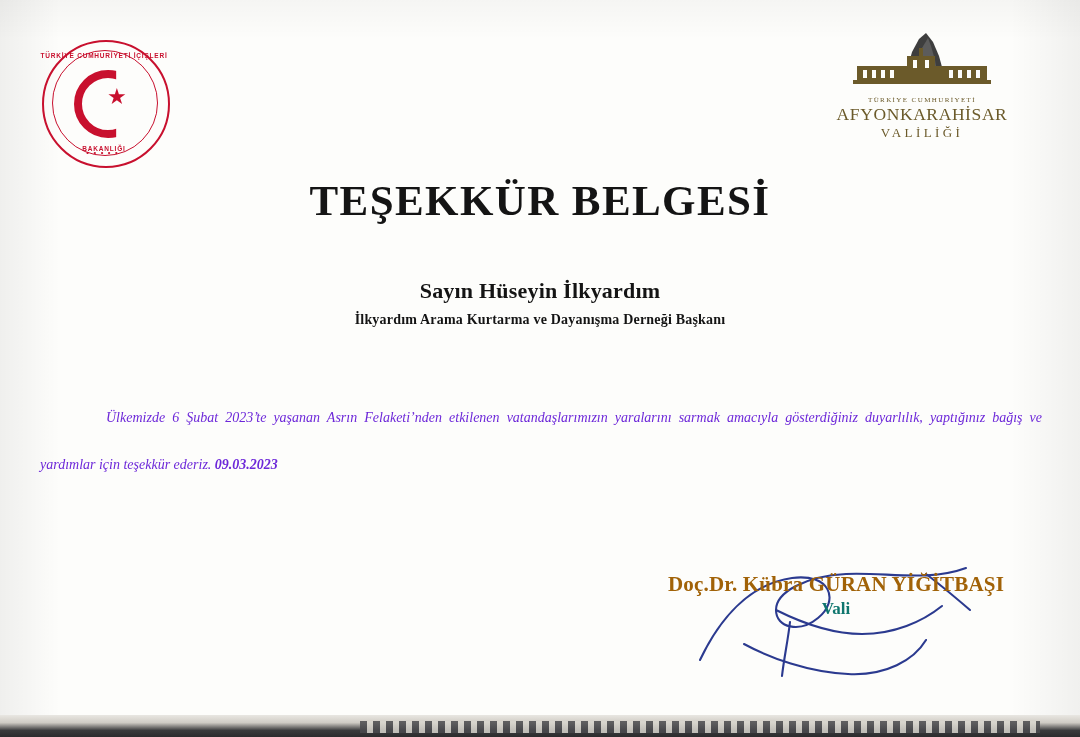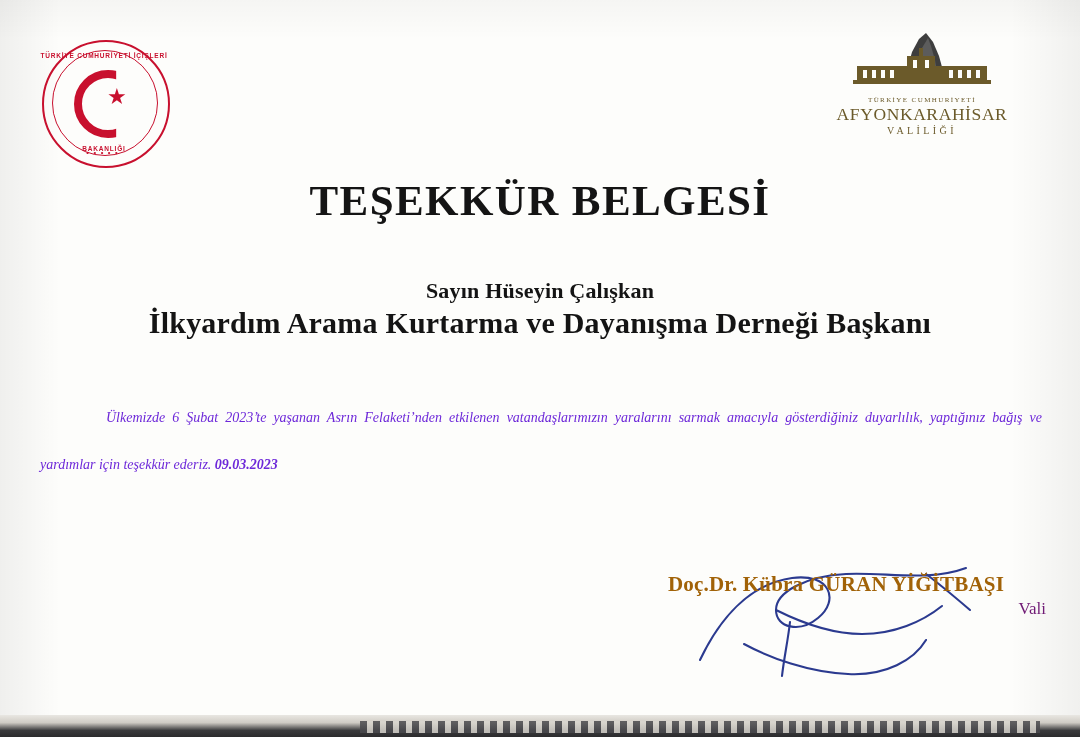--- a/index.html
+++ b/index.html
@@ -152,21 +152,21 @@
     color: #6b5a2a;
     font-family: "Liberation Serif", serif;
     font-size: 17.5px;
     letter-spacing: .6px;
     line-height: 20px;
     font-weight: normal;
   }
   .emblem-right .brand-sub {
     color: #6b5a2a;
     font-family: "Liberation Serif", serif;
-    font-size: 10px;
+    font-size: 13px;
     letter-spacing: 3.4px;
     margin-top: 1px;
   }
 
   
   .doc-title {
     position: absolute;
     top: 176px;
     left: 0;
     right: 0;
@@ -186,24 +186,24 @@
     text-align: center;
   }
   .recipient .r-name {
     font-family: "Liberation Serif", serif;
     font-weight: bold;
     font-size: 22px;
     letter-spacing: .2px;
     color: #141414;
   }
   .recipient .r-role {
-    margin-top: 2px;
-    font-family: "Liberation Serif", serif;
-    font-weight: bold;
-    font-size: 30px;
+    margin-top: 8px;
+    font-family: "Liberation Serif", serif;
+    font-weight: bold;
+    font-size: 14px;
     letter-spacing: .2px;
     color: #141414;
   }
 
   .body-text {
     position: absolute;
     top: 394px;
     left: 40px;
     right: 38px;
     font-family: "Liberation Serif", serif;
@@ -229,24 +229,23 @@
   .sig-name {
     font-family: "Liberation Serif", serif;
     font-weight: bold;
     font-size: 21px;
     color: #a16207;
     letter-spacing: .2px;
   }
   .sig-title {
     margin-top: 2px;
     font-family: "Liberation Serif", serif;
-    font-weight: normal;
+    font-weight: bold;
     font-size: 17px;
-    color: #701a75;
-    text-align: right;
+    color: #0f766e;
   }
   .signature-scribble {
     position: absolute;
     top: 548px;
     right: 60px;
     width: 340px;
     height: 150px;
     pointer-events: none;
   }
 </style>
@@ -296,21 +295,21 @@
       <div class="brand-line">TÜRKİYE CUMHURİYETİ</div>
       <div class="brand-main">AFYONKARAHİSAR</div>
       <div class="brand-sub">VALİLİĞİ</div>
     </div>
 
   </div>
 
   <div class="doc-title">TEŞEKKÜR BELGESİ</div>
 
   <div class="recipient">
-    <div class="r-name">Sayın Hüseyin Çalışkan</div>
+    <div class="r-name">Sayın Hüseyin İlkyardım</div>
     <div class="r-role">İlkyardım Arama Kurtarma ve Dayanışma Derneği Başkanı</div>
   </div>
 
   <div class="body-text">
     <p>
       <span>Ülkemizde 6 Şubat 2023’te yaşanan Asrın Felaketi’nden etkilenen vatandaşlarımızın yaralarını sarmak amacıyla gösterdiğiniz duyarlılık, yaptığınız bağış ve yardımlar için teşekkür ederiz.</span>
       <span class="date">09.03.2023</span>
     </p>
   </div>
 

